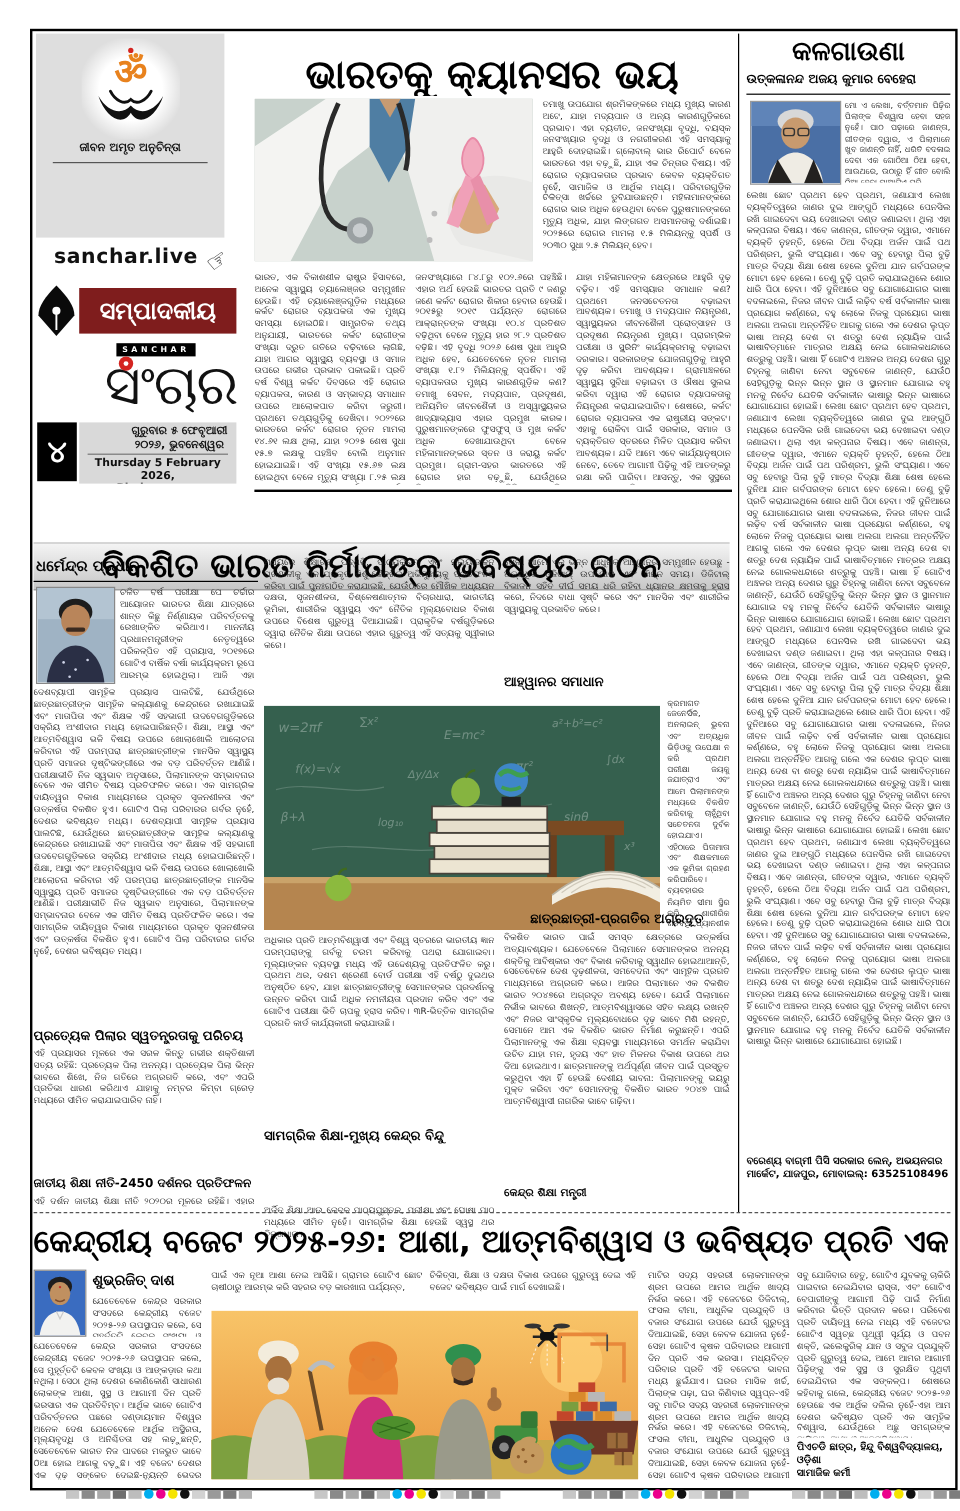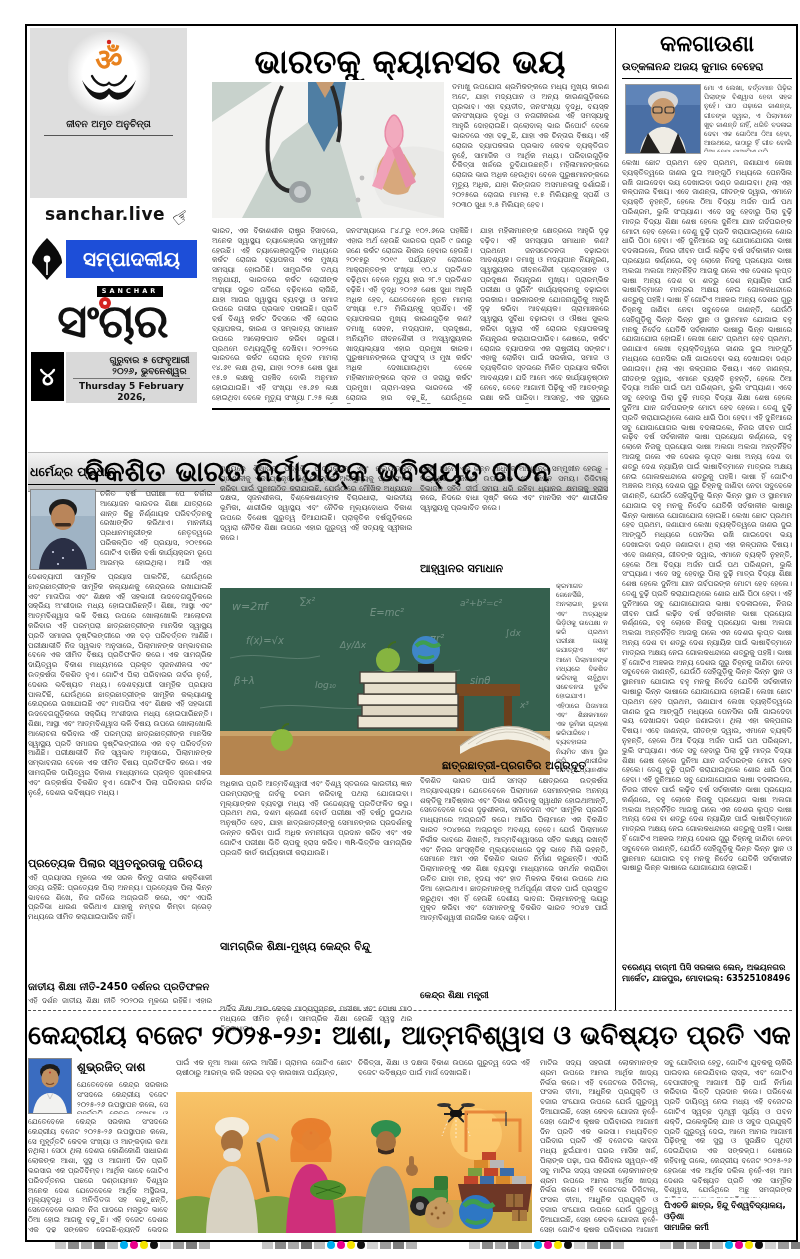--- a/index.html
+++ b/index.html
@@ -14,23 +14,23 @@
   .bodytxt.sm{font-size:6.8px;line-height:9.2px;}
   .subhead{font-weight:bold;font-size:11px;color:#000;overflow:hidden;white-space:nowrap;}
   .headline{font-weight:800;color:#000;text-align:center;overflow:hidden;white-space:nowrap;}
   .byline{font-weight:bold;color:#000;overflow:hidden;white-space:nowrap;}
   .quote-box{background:#dedede;text-align:center;overflow:hidden;}
   .om-glow{background:radial-gradient(circle,#ffffff 45%,rgba(255,255,255,0) 75%);}
   .q-title{font-weight:bold;font-size:9.5px;}
   .q-rule{border-top:1px solid #555;width:80%;margin:3px auto;}
   .q-text{font-weight:bold;font-size:8.4px;line-height:12px;color:#222;}
   .site{font-weight:800;font-size:17px;letter-spacing:.5px;text-align:center;}
-  .ed-banner{background:#1d4ed8;color:#fff;text-align:center;font-weight:800;overflow:hidden;}
+  .ed-banner{background:#7f1d1d;color:#fff;text-align:center;font-weight:800;overflow:hidden;}
   .brand-strip{background:#000;color:#fff;text-align:center;font-size:6.5px;letter-spacing:3px;font-weight:bold;overflow:hidden;}
-  .brand-big{font-weight:700;font-size:46px;letter-spacing:-1px;text-align:center;line-height:54px;overflow:hidden;}
+  .brand-big{font-weight:400;font-size:46px;letter-spacing:-1px;text-align:center;line-height:54px;overflow:hidden;margin-left:30px;}
   .pagenum{background:#000;color:#fff;text-align:center;font-weight:800;font-size:25px;overflow:hidden;}
   .datebox{background:#d9d9d9;text-align:center;overflow:hidden;}
   .datebox .od{font-weight:bold;font-size:9.3px;line-height:11px;margin-left:36px;}
   .datebox .en{font-weight:bold;font-size:9px;line-height:10.5px;}
   .datebox .dd{border-top:1px solid #777;width:90%;margin:2px auto;}
   .band{background:linear-gradient(#f4f4f4,#c7c7c7);border-bottom:1px solid #8a8a8a;border-top:1px solid #bbb;}
   .credit{font-weight:bold;font-size:8.4px;line-height:11px;color:#000;overflow:hidden;}
   .cbar{display:flex;align-items:center;gap:2px;}
   .cbar .sq{width:11px;height:7px;display:inline-block;}
   .cbar .dot{width:8px;height:8px;border-radius:50%;display:inline-block;}

